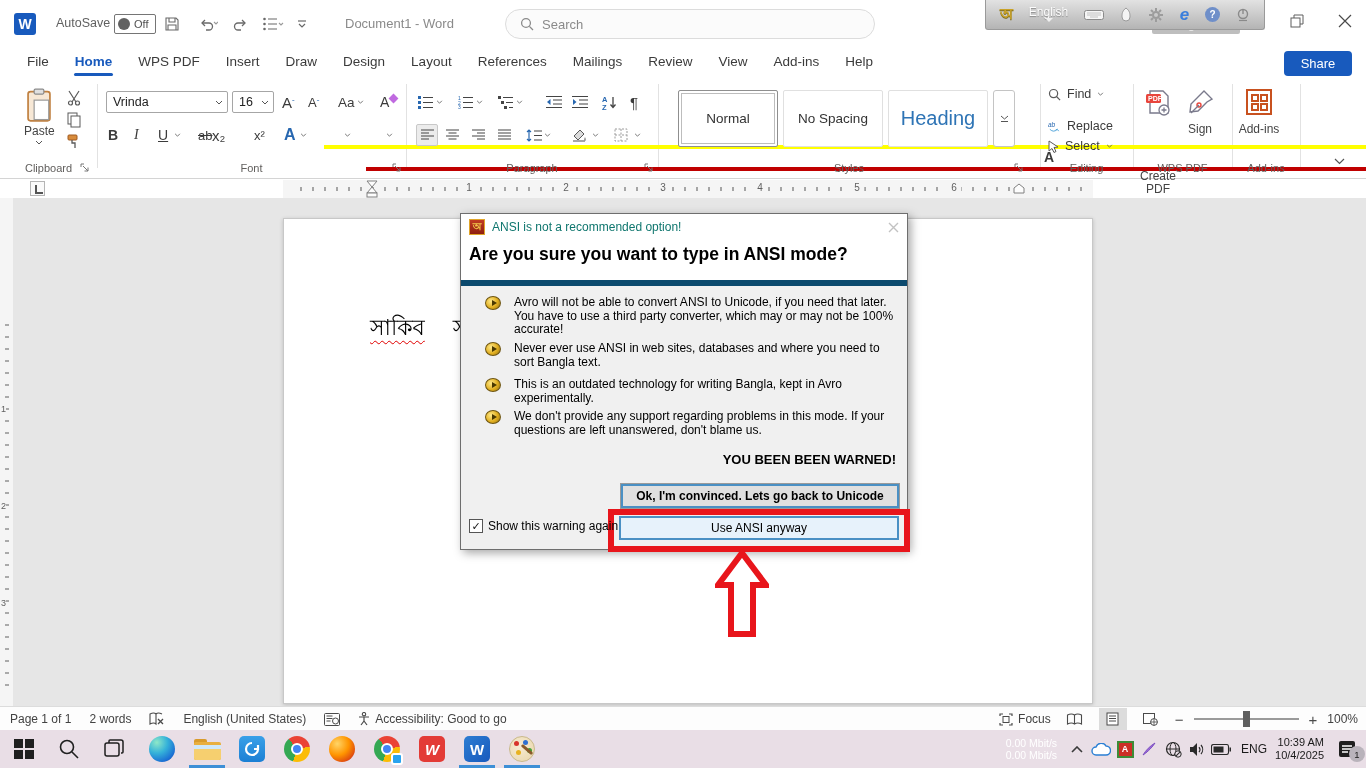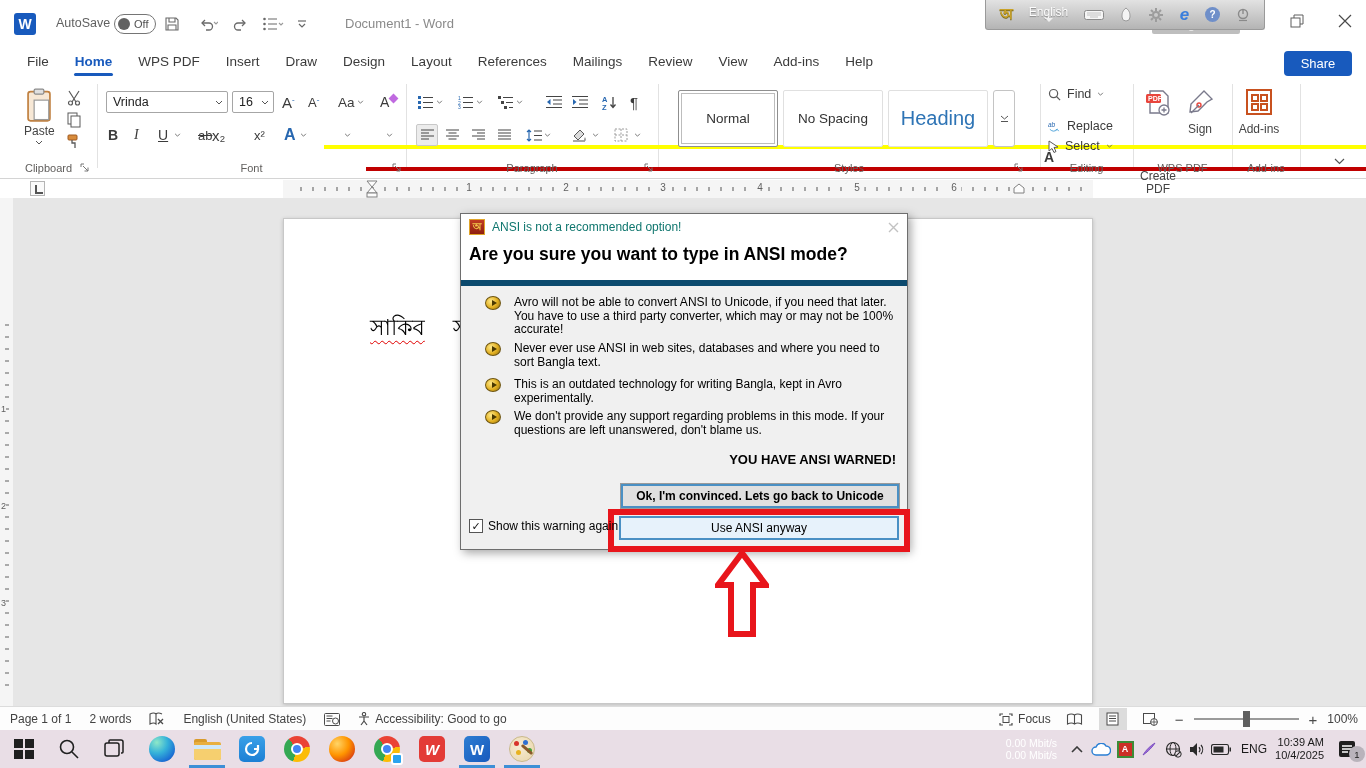--- a/index.html
+++ b/index.html
@@ -6,21 +6,21 @@
   html,body { width:1366px; height:768px; overflow:hidden; }
   body { font-family:"Liberation Sans", sans-serif; background:#e6e6e6; }
   #screen { position:relative; width:1366px; height:768px; background:#fff; }
   .abs { position:absolute; }
   svg { display:block; }
 
   
   #titlebar { position:absolute; left:0; top:0; width:1366px; height:48px; background:#ffffff; }
   .word-logo { position:absolute; left:14px; top:13px; width:22px; height:22px; background:#185abd; border-radius:3px; color:#fff; font-weight:bold; font-size:14px; display:flex; align-items:center; justify-content:center; }
   .autosave-lbl { position:absolute; left:56px; top:16px; font-size:12.5px; color:#616161; }
-  .toggle { position:absolute; left:114px; top:14px; width:42px; height:20px; border:1px solid #757575; border-radius:10px; background:#fff; display:flex; align-items:center; }
+  .toggle { position:absolute; left:114px; top:14px; width:42px; height:20px; border:1px solid #757575; border-radius:2px; background:#fff; display:flex; align-items:center; }
   .toggle .knob { width:12px; height:12px; border-radius:50%; background:#616161; margin-left:3px; }
   .toggle .state { font-size:11px; color:#505050; margin-left:4px; }
   .qat-ico { position:absolute; top:16px; color:#696969; }
   .doc-title { position:absolute; left:345px; top:16px; font-size:13px; color:#8a8a8a; }
   .searchbox { position:absolute; left:505px; top:9px; width:370px; height:30px; border:1px solid #dcdcdc; border-radius:15px; background:#fbfbfb; display:flex; align-items:center; padding-left:14px; gap:8px; }
   .searchbox span { color:#8a8a8a; font-size:13px; }
   .signin-chip { position:absolute; left:1152px; top:14px; width:88px; height:20px; background:rgba(125,125,125,.5); border-radius:2px; color:#ececec; font-size:13px; text-align:center; line-height:20px; z-index:1; }
   .avro-bar { position:absolute; left:985px; top:0; width:280px; height:30px; background:linear-gradient(#e2e2e2,#b4b4b4); border:1px solid #9a9a9a; border-top:none; border-radius:0 0 3px 3px; display:flex; align-items:center; justify-content:space-around; padding:0 6px; z-index:2; }
   .avro-glyph { color:#c9a227; font-weight:bold; font-size:15px; text-shadow:0 1px 0 #7a6a20; }
   .avro-lang { color:#fdfdfd; font-size:12px; text-shadow:0 1px 1px #8a8a8a; display:flex; flex-direction:column; align-items:center; line-height:11px; }
@@ -149,20 +149,27 @@
           <path d="M17 7 l2 2 2-2" fill="none" stroke="#9a9a9a" stroke-width="1.1"></path>
         </svg>
     </div>
     <div class="qat-ico" style="left:296px;">
       <svg width="12" height="16" viewBox="0 0 12 16">
           <path d="M2 5 h8" stroke="#696969" stroke-width="1.2"></path>
           <path d="M3 8 l3 3 3-3" fill="none" stroke="#696969" stroke-width="1.2"></path>
         </svg>
     </div>
     <div class="doc-title">Document1 - Word</div>
+    <div class="searchbox">
+      <svg width="14" height="14" viewBox="0 0 14 14">
+          <circle cx="6" cy="6" r="4.4" fill="none" stroke="#8a8a8a" stroke-width="1.3"></circle>
+          <path d="M9.4 9.4 L13 13" stroke="#8a8a8a" stroke-width="1.3"></path>
+        </svg>
+      <span>Search</span>
+    </div>
     <div class="signin-chip">Sign in</div>
 
     <div class="avro-bar">
       <span class="avro-glyph">অ</span>
       <span class="avro-lang">
         <span>English</span>
         <svg width="8" height="4" viewBox="0 0 8 4">
             <path d="M0 0 L4 4 L8 0 Z" fill="#f0f0f0"></path>
           </svg>
       </span>
@@ -619,21 +626,21 @@
 
     <div class="bullet" style="top:82px;"></div>
     <div class="btext" style="top:82px;">Avro will not be able to convert ANSI to Unicode, if you need that later. You have to use a third party converter, which may or may not be 100% accurate!</div>
     <div class="bullet" style="top:128px;"></div>
     <div class="btext" style="top:128px;">Never ever use ANSI in web sites, databases and where you need to sort Bangla text.</div>
     <div class="bullet" style="top:164px;"></div>
     <div class="btext" style="top:164px;">This is an outdated technology for writing Bangla, kept in Avro experimentally.</div>
     <div class="bullet" style="top:196px;"></div>
     <div class="btext" style="top:196px;">We don't provide any support regarding problems in this mode. If your questions are left unanswered, don't blame us.</div>
 
-    <div class="dlg-warning">YOU HAVE ANSI WARNED!</div>
+    <div class="dlg-warning">YOU BEEN BEEN WARNED!</div>
     <div class="btn-unicode">Ok, I'm convinced. Lets go back to Unicode</div>
     <div class="btn-ansi">Use ANSI anyway</div>
     <div class="red-annot"></div>
     <div class="dlg-check">
       <div class="cbox">✓</div>
       <span>Show this warning again</span>
     </div>
   </div>
 
   <svg id="red-arrow" width="54" height="90" viewBox="0 0 54 90">

